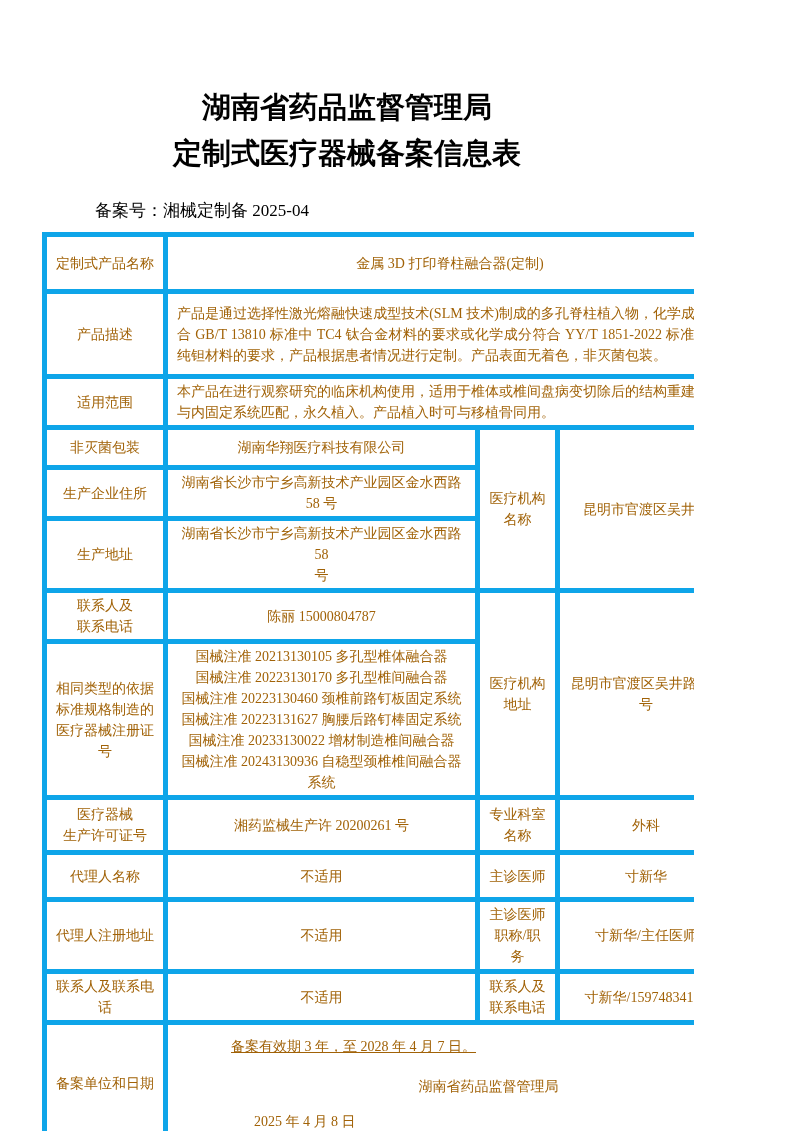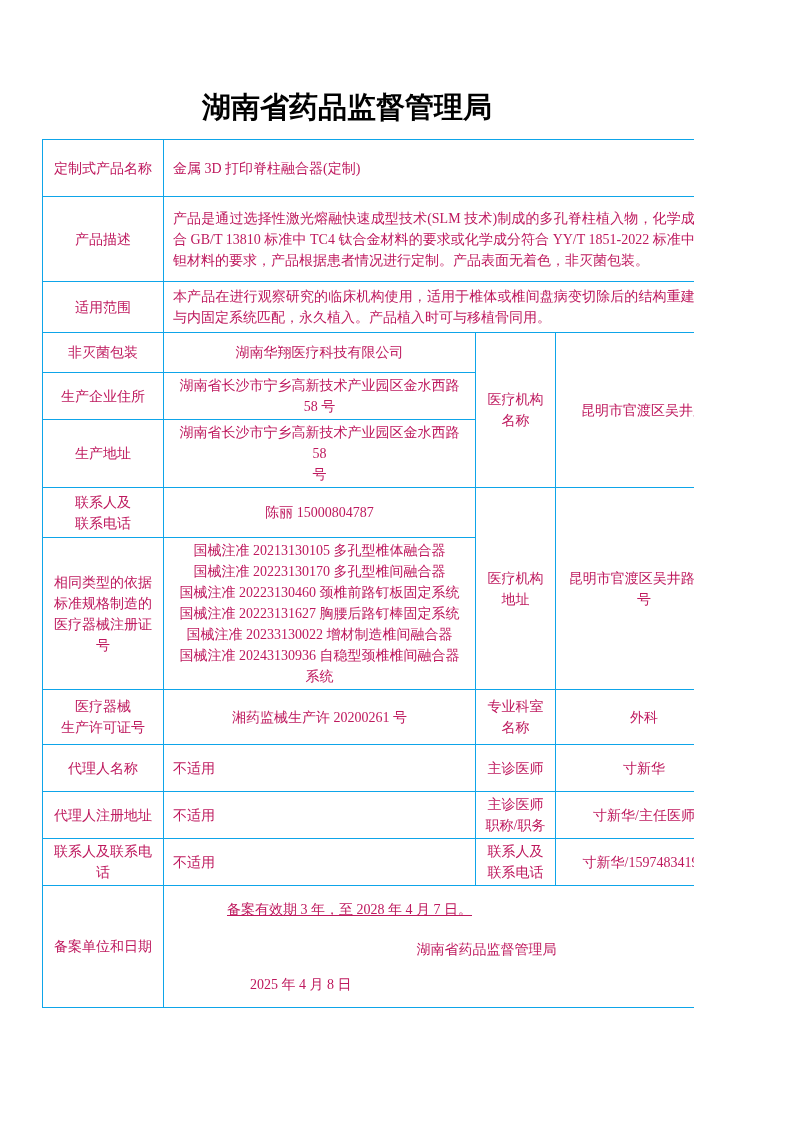--- a/index.html
+++ b/index.html
@@ -25,54 +25,56 @@
     line-height:24px;
     color:#000;
   }
   table.form {
     border-collapse:collapse;
     table-layout:fixed;
     width:690px;
     margin:9px 0 0 42px;
   }
   table.form td {
-    border:1px solid #0ea5e9;
+    border:5px solid #0ea5e9;
     font-size:14px;
-    color:#be185d;
+    color:#a16207;
     vertical-align:middle;
     padding:2px 9px;
     line-height:21px;
     overflow:hidden;
   }
   td.lab {
     text-align:center;
     white-space:pre-line;
     padding:2px 3px;
   }
   td.val { white-space:pre-line; text-align:center; }
-  td.ctr { text-align:left; }
+  td.ctr { text-align:center; }
   td.name-val { padding-right:95px; }
   td.para { text-align:justify; white-space:normal; padding:2px 10px; }
   td.lh26 { line-height:26px; }
   td.lh22 { line-height:22px; }
   td.list { line-height:21.5px; white-space:pre-line; }
   td.filing { vertical-align:top; padding:8px 10px; }
   .filing-validity { padding-left:54px;text-decoration:underline; }
   .filing-authority { text-align:center; margin:19px 0 0 77px; }
   .filing-date { margin:14px 0 0 77px; }
 </style>
 </head>
 <body>
 
 <div class="page">
 
   <div class="doc-title">
     <div>湖南省药品监督管理局</div>
+    <div>定制式医疗器械备案信息表</div>
   </div>
 
+  <div class="record-no">备案号：湘械定制备 2025-04</div>
 
   <table class="form">
     <colgroup>
       <col style="width:121px">
       <col style="width:312px">
       <col style="width:80px">
       <col style="width:177px">
     </colgroup>
 
     <tbody>

